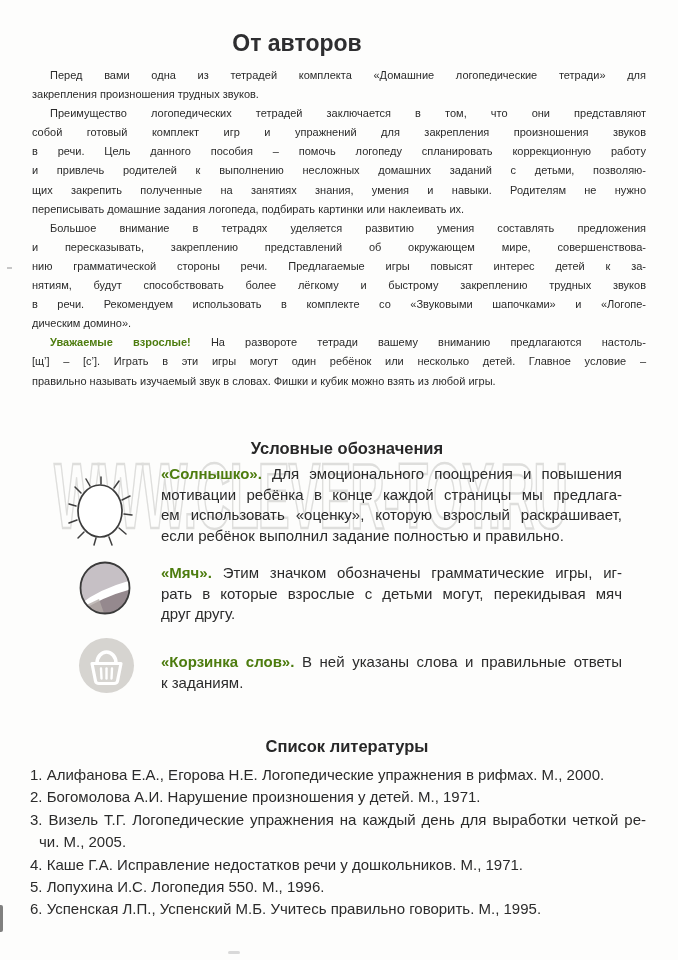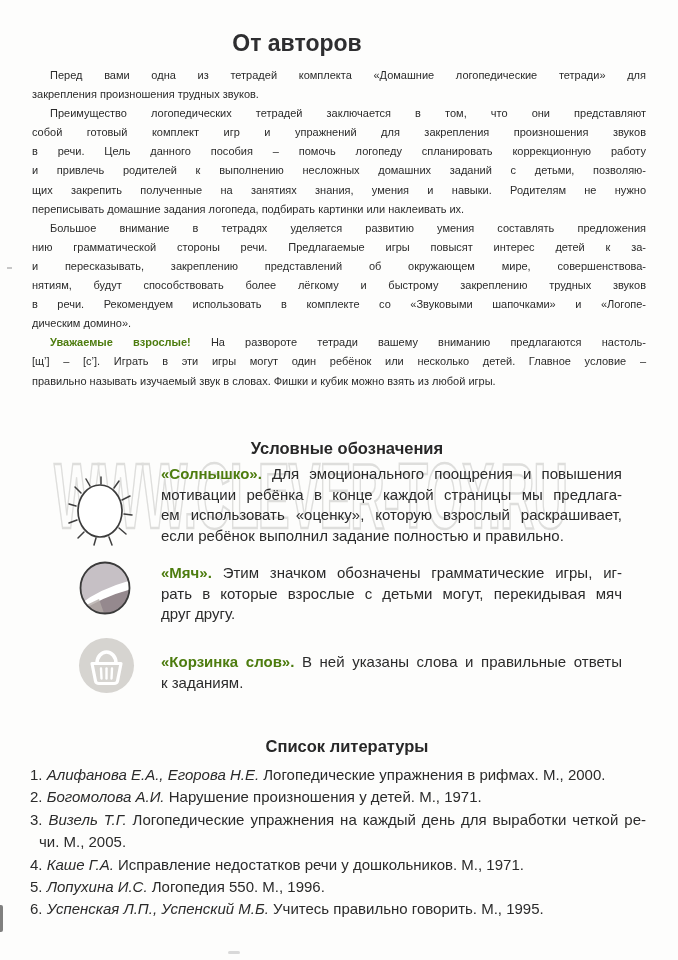--- a/index.html
+++ b/index.html
@@ -24,21 +24,21 @@
   .body-text {
     position:absolute; top:66px; left:32px; width:614px;
     font-size:11px; line-height:19.1px;
   }
   .para { margin:0; }
   .line { text-align:justify; text-align-last:justify; }
   .line.last { text-align-last:left; }
   .line.indent { text-indent:18px; }
   .line.cont { padding-left:9px; }
   .b { font-weight:bold; color:#4d7c0f; }
-  .i { font-style:italic; }
+  .i { }
   .section-heading {
     position:absolute; left:8px; width:678px; margin:0;
     text-align:center; font-size:16.5px; font-weight:bold; color:#272727;
   }
   #legend-heading { top:439px; }
   #bib-heading { top:737px; }
   .legend-text {
     position:absolute; left:161px; width:461px;
     font-size:15px; line-height:20.6px;
   }
@@ -77,22 +77,22 @@
         <div class="para">
           <div class="line indent"><span>Преимущество логопедических тетрадей заключается в том, что они представляют</span></div>
           <div class="line"><span>собой готовый комплект игр и упражнений для закрепления произношения звуков</span></div>
           <div class="line"><span>в речи. Цель данного пособия – помочь логопеду спланировать коррекционную работу</span></div>
           <div class="line"><span>и привлечь родителей к выполнению несложных домашних заданий с детьми, позволяю-</span></div>
           <div class="line"><span>щих закрепить полученные на занятиях знания, умения и навыки. Родителям не нужно</span></div>
           <div class="line last"><span>переписывать домашние задания логопеда, подбирать картинки или наклеивать их.</span></div>
         </div>
         <div class="para">
           <div class="line indent"><span>Большое внимание в тетрадях уделяется развитию умения составлять предложения</span></div>
+          <div class="line"><span>и пересказывать, закреплению представлений об окружающем мире, совершенствова-</span></div>
           <div class="line"><span>нию грамматической стороны речи. Предлагаемые игры повысят интерес детей к за-</span></div>
-          <div class="line"><span>и пересказывать, закреплению представлений об окружающем мире, совершенствова-</span></div>
           <div class="line"><span>нятиям, будут способствовать более лёгкому и быстрому закреплению трудных звуков</span></div>
           <div class="line"><span>в речи. Рекомендуем использовать в комплекте со «Звуковыми шапочками» и «Логопе-</span></div>
           <div class="line last"><span>дическим домино».</span></div>
         </div>
         <div class="para">
           <div class="line indent"><span class="b">Уважаемые взрослые!</span><span> На развороте тетради вашему вниманию предлагаются настоль-</span></div>
           <div class="line"><span>[щ’] – [с’]. Играть в эти игры могут один ребёнок или несколько детей. Главное условие –</span></div>
           <div class="line last"><span>правильно называть изучаемый звук в словах. Фишки и кубик можно взять из любой игры.</span></div>
         </div>
       </div>

